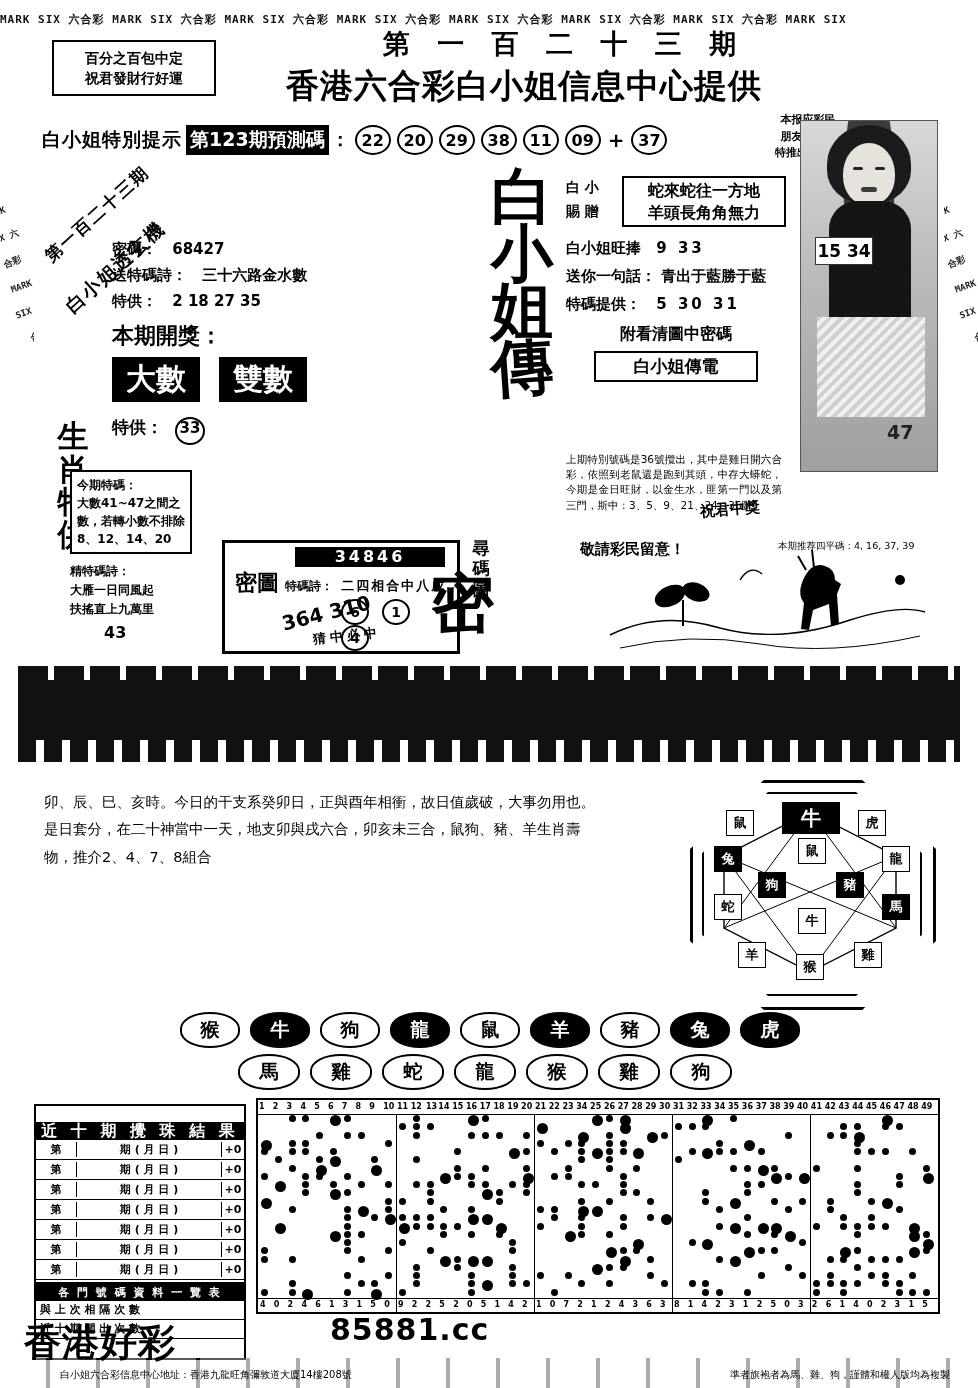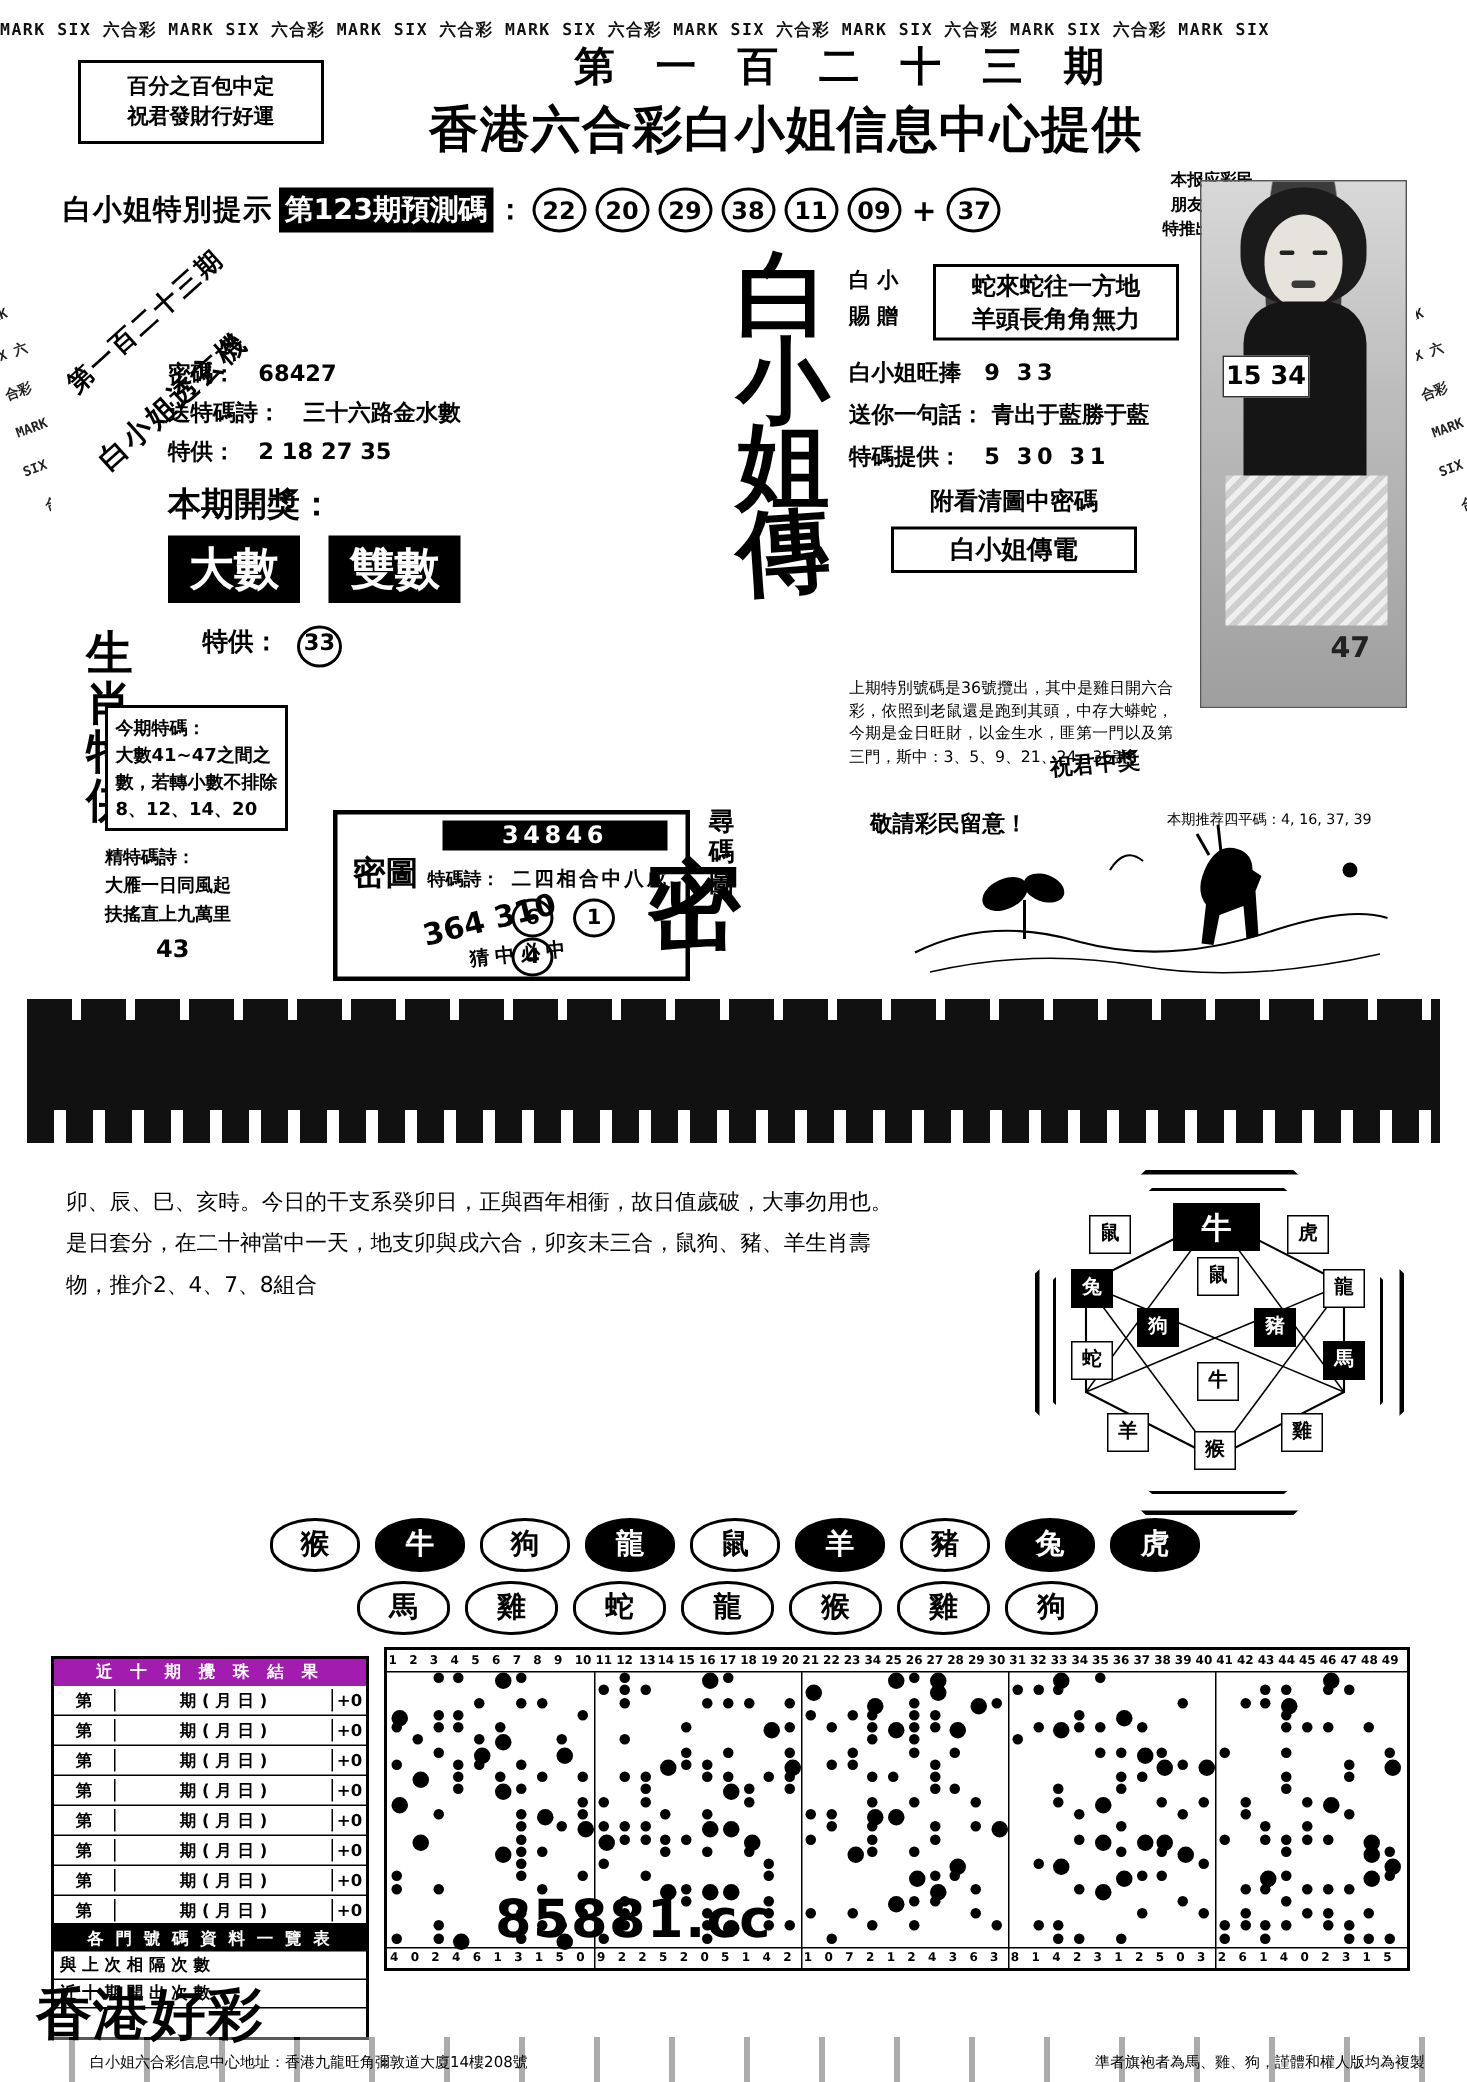--- a/index.html
+++ b/index.html
@@ -87,21 +87,21 @@
     font-size:31px;font-weight:bold;line-height:1.05;text-align:center;
   }
   .left-block{position:absolute;left:112px;top:240px;width:300px;}
   .row-sm{font-size:15px;font-weight:bold;margin-bottom:7px;}
   .row-sm .k{margin-right:10px;}
   .ben-qi{font-size:22px;font-weight:bold;margin:10px 0 6px 0;}
   .bigtag{
     display:inline-block;background:#000;color:#fff;
     font-size:30px;font-weight:bold;padding:2px 14px;margin-right:14px;
   }
-  .tegong{font-size:17px;font-weight:bold;margin-top:14px;margin-left:23px;}
+  .tegong{font-size:17px;font-weight:bold;margin-top:14px;}
   .tegong .num{
     display:inline-block;border:2px solid #000;border-radius:50%;
     width:26px;height:24px;text-align:center;font-size:15px;margin-left:6px;
   }
   .note-box{
     position:absolute;left:70px;top:470px;width:108px;
     border:2px solid #000;padding:4px 5px;background:#fff;
     font-size:12px;font-weight:bold;line-height:1.5;
   }
   .poem-box{
@@ -270,22 +270,22 @@
     text-align:center;line-height:30px;
   }
   .pill.inv{background:#000;color:#fff;}
 
   
   .tbl{
     position:absolute;left:34px;top:1104px;width:208px;height:238px;
     border:2px solid #000;background:#fff;
   }
   .tbl .cap{
-    height:18px;background:#a21caf;color:#fff;font-size:11px;font-weight:bold;
-    text-align:center;line-height:18px;letter-spacing:4px;
+    height:18px;background:#000000;color:#fff;font-size:16px;font-weight:bold;
+    text-align:center;line-height:18px;letter-spacing:4px;margin-top:16px;
   }
   .tbl .r{
     display:flex;height:19px;border-bottom:1px solid #000;
     font-size:11px;font-weight:bold;align-items:center;
   }
   .tbl .r .c1{width:40px;text-align:center;border-right:1px solid #000;}
   .tbl .r .c2{flex:1;text-align:center;border-right:1px solid #000;}
   .tbl .r .c3{width:22px;text-align:center;}
 
   .tbl2{
@@ -314,22 +314,22 @@
   .matrix .foot{
     position:absolute;left:0;right:0;bottom:0;height:13px;
     border-top:1px solid #000;font-size:8px;font-weight:bold;
   }
   .matrix .foot span{position:absolute;top:1px;}
   .fbrand{
     position:absolute;left:24px;top:1318px;
     font-size:37px;font-weight:bold;letter-spacing:1px;
   }
   .fsite{
-    position:absolute;left:330px;top:1260px;
-    font-size:35px;font-weight:bold;letter-spacing:1px;
+    position:absolute;left:330px;top:1312px;
+    font-size:30px;font-weight:bold;letter-spacing:1px;
   }
   .fnote{
     position:absolute;left:60px;top:1368px;width:420px;font-size:10px;
   }
   .fnote2{
     position:absolute;left:590px;top:1368px;width:360px;font-size:10px;text-align:right;
   }
   .dark-strip{
     position:absolute;left:0;top:1358px;width:978px;height:30px;
     background:repeating-linear-gradient(90deg,#fff 0 46px,#111 46px 50px);

